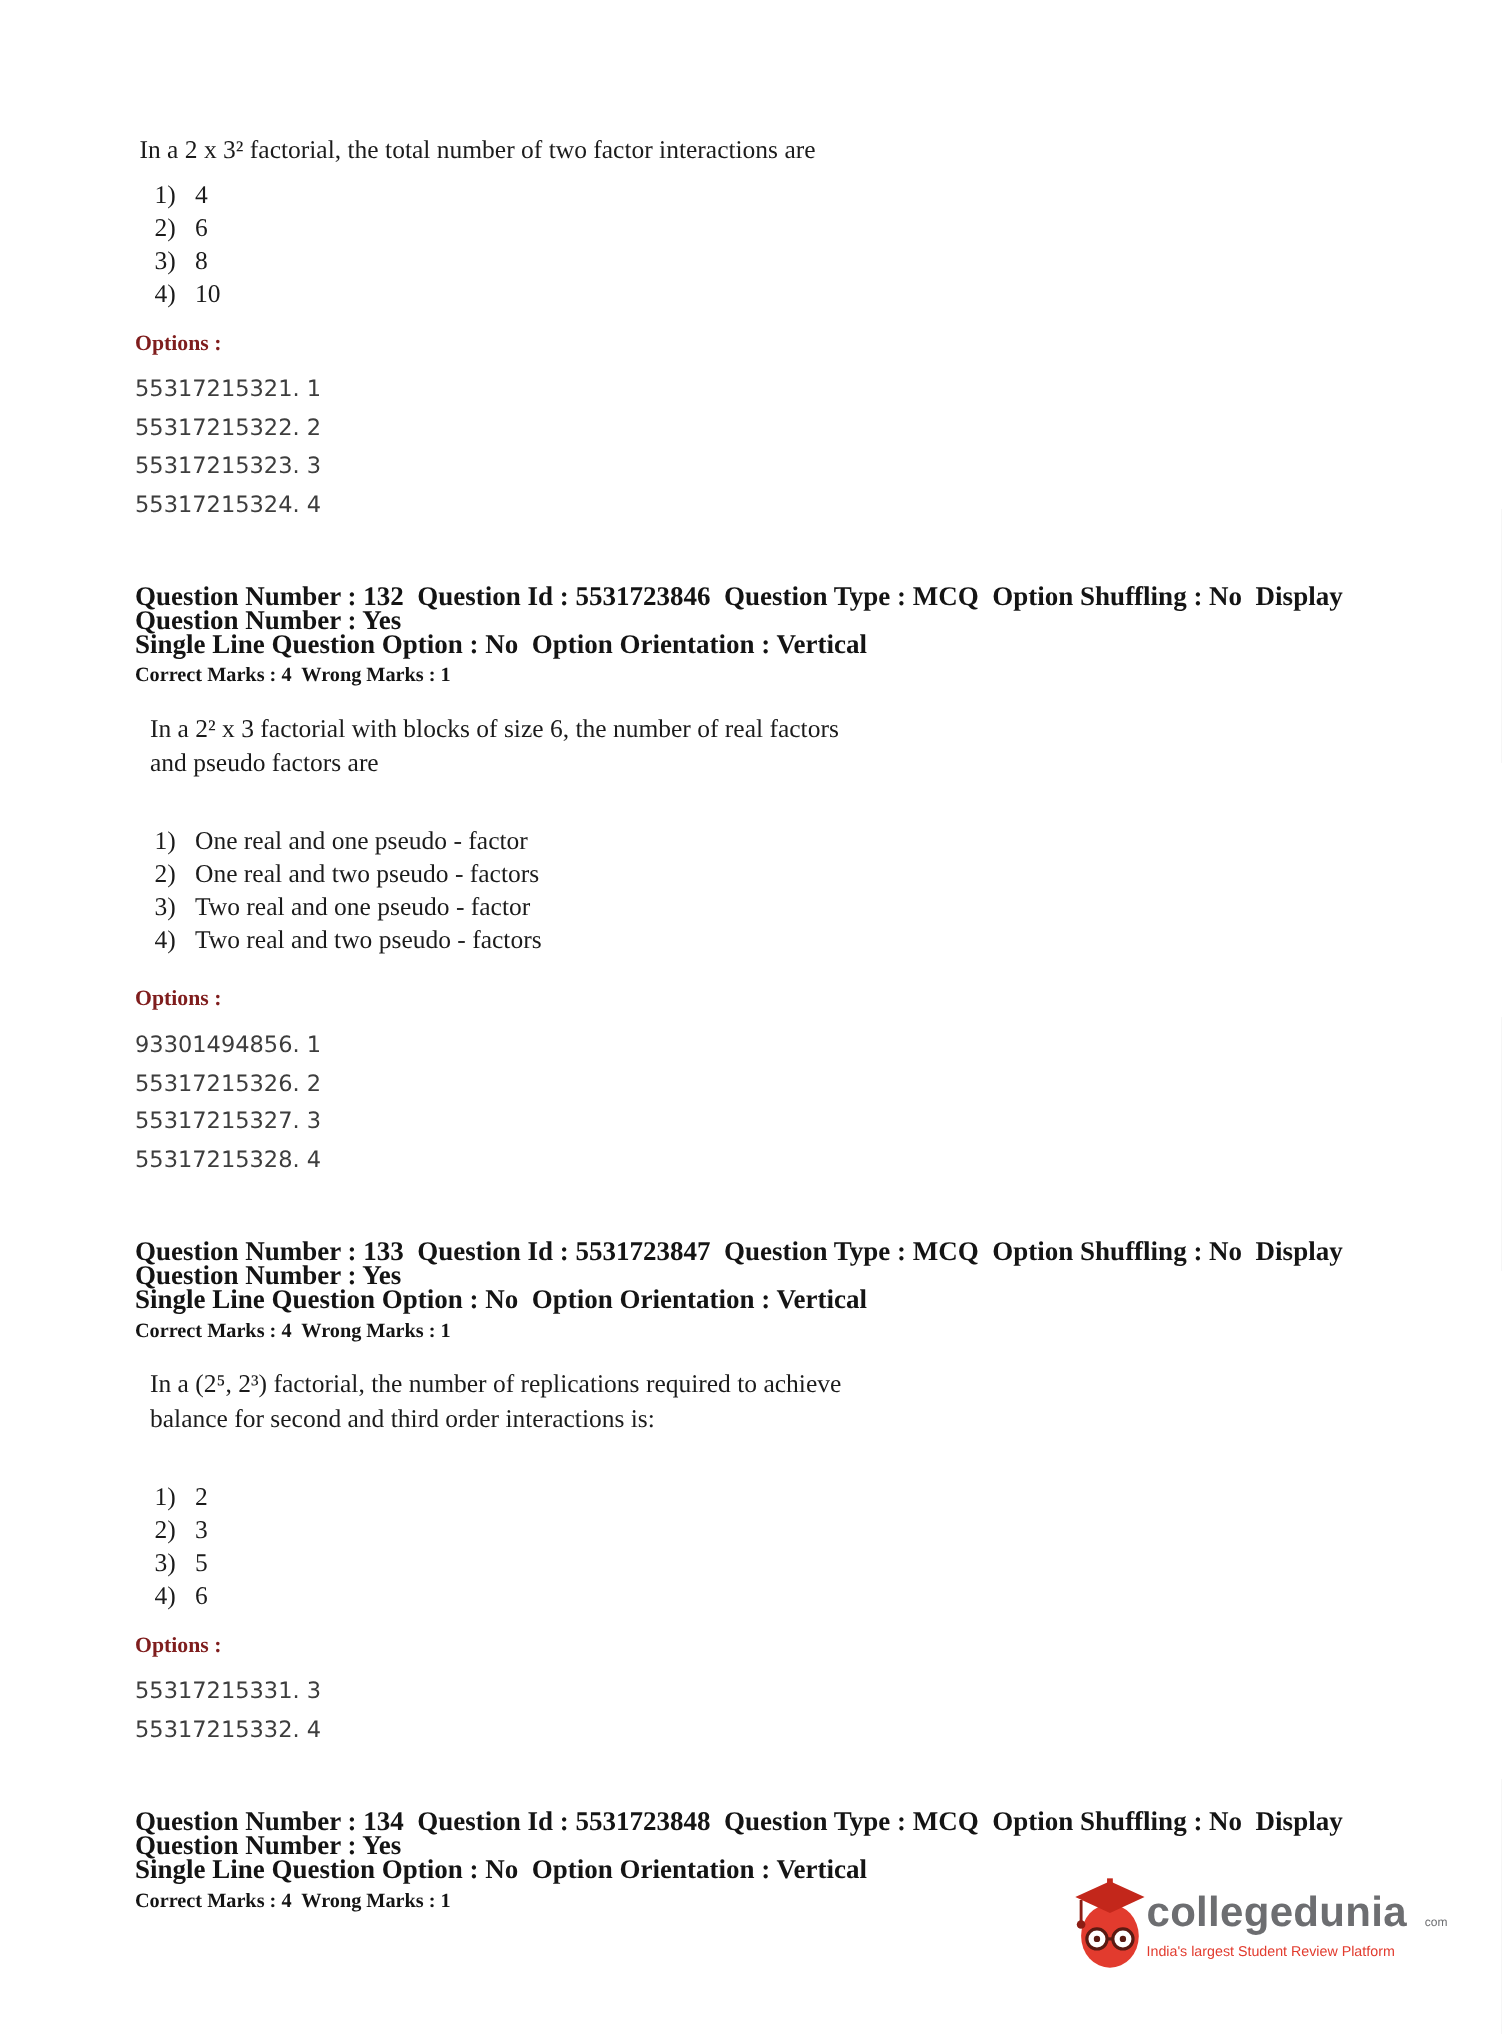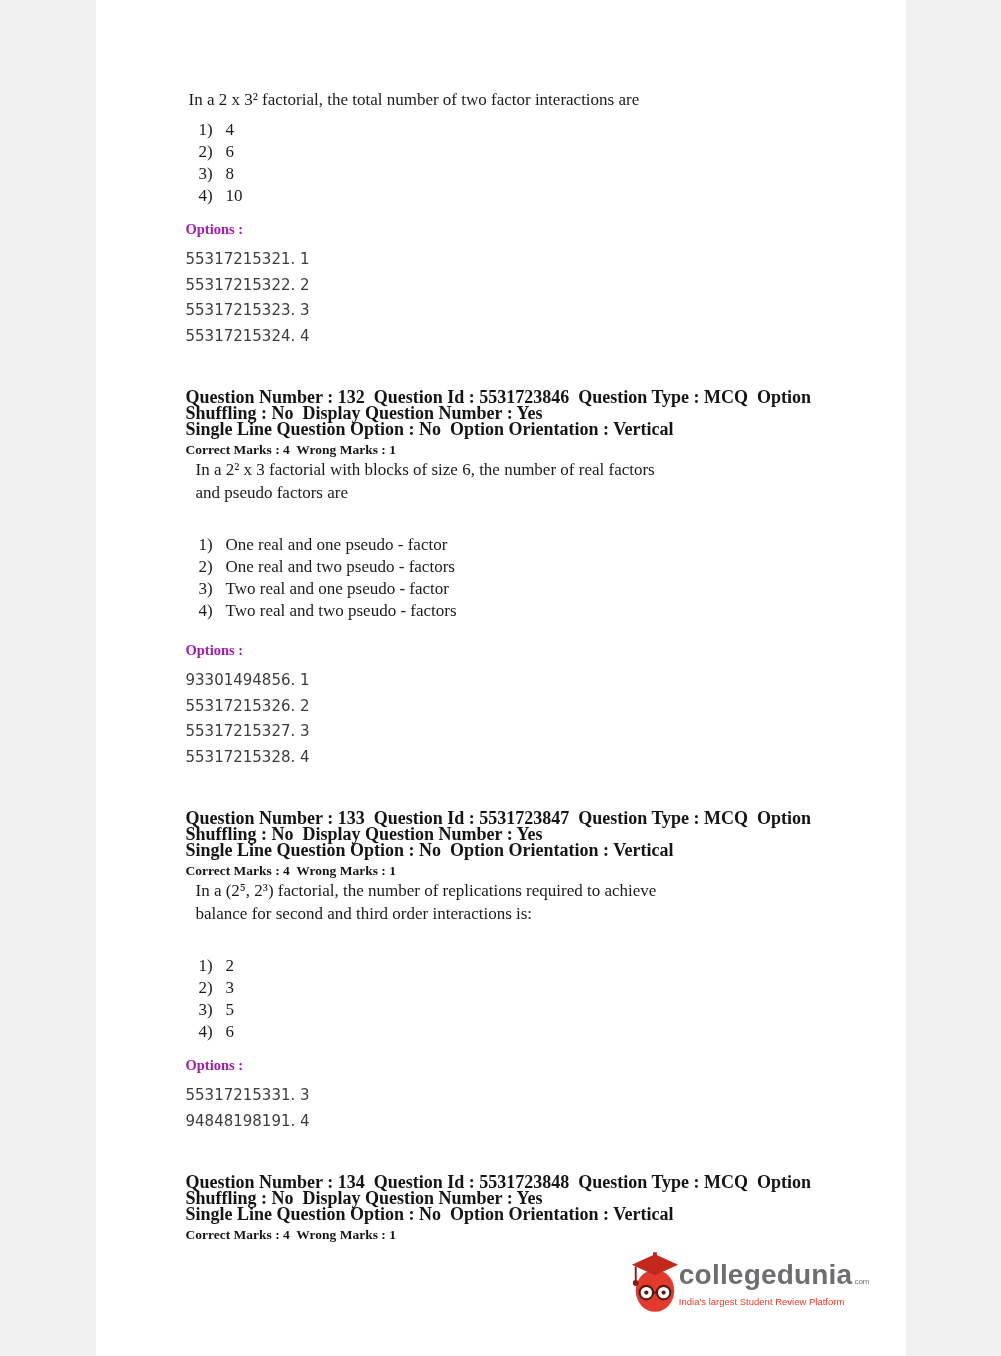--- a/index.html
+++ b/index.html
@@ -1,19 +1,19 @@
 <!DOCTYPE html>
 <html><head>
 <meta charset="utf-8">
 <style>
   * { margin: 0; padding: 0; box-sizing: border-box; }
   html, body { background: #f0f0f0; }
   body { font-family: "Liberation Serif", serif; color: #1b1b1b; }
   .page {
-    width: 810px;
+    width: 1001px;
     height: 1356px;
     margin: 0 auto;
     background: #ffffff;
     position: relative;
     padding: 88px 90px 0 90px;
     overflow: hidden;
   }
   .block { margin-bottom: 40px; }
   .meta-line {
     font-weight: bold;
@@ -26,40 +26,40 @@
     font-weight: bold;
     font-size: 13.5px;
     line-height: 16px;
     margin-top: 5px;
     white-space: pre-wrap;
     color: #141414;
   }
   .q-text {
     font-size: 17px;
     line-height: 23px;
-    margin-top: 0;
+    margin-top: 16px;
     padding-left: 10px;
     white-space: pre-wrap;
     max-width: 640px;
   }
   .q-text-top { margin-top: 0; padding-left: 3px; }
   .choices { margin-top: 30px; }
   .choices-tight { margin-top: 8px; }
   .choice {
     display: flex;
     font-size: 17px;
     line-height: 22px;
     padding-left: 13px;
   }
   .choice-num { min-width: 27px; }
   .options-label {
     font-weight: bold;
     font-size: 14.5px;
     margin-top: 20px;
-    color: #a21caf;
+    color: #7f1d1d;
   }
   .options-label-tight { margin-top: 14px; }
   .option-ids {
     margin-top: 9px;
     font-family: "DejaVu Sans", sans-serif;
     font-size: 15px;
     color: #3d3d3d;
   }
   .option-id { line-height: 25.5px; }
   .footer-logo {
@@ -74,21 +74,21 @@
   .brand-row { display: flex; align-items: baseline; }
   .brand-text {
     font-family: "Liberation Sans", sans-serif;
     font-weight: bold;
     font-size: 28px;
     letter-spacing: 0.2px;
   }
   .brand-suffix {
     font-family: "Liberation Sans", sans-serif;
     font-size: 8px;
-    margin-left: 2px;
+    margin-left: 12px;
   }
   .tagline {
     font-family: "Liberation Sans", sans-serif;
     font-size: 9.5px;
     margin-top: 5px;
   }
 </style>
 </head>
 <body>
 
@@ -176,21 +176,21 @@
         <span class="choice-text">5</span>
       </div>
       <div class="choice">
         <span class="choice-num">4)</span>
         <span class="choice-text">6</span>
       </div>
     </div>
     <div class="options-label options-label-tight">Options :</div>
     <div class="option-ids">
       <div class="option-id">55317215331. 3</div>
-      <div class="option-id">94848198191. 4</div>
+      <div class="option-id">55317215332. 4</div>
     </div>
   </section>
 
   <section class="block">
     <div class="meta-line">Question Number : 134  Question Id : 5531723848  Question Type : MCQ  Option Shuffling : No  Display Question Number : Yes</div>
     <div class="meta-line">Single Line Question Option : No  Option Orientation : Vertical</div>
     <div class="marks-line">Correct Marks : 4  Wrong Marks : 1</div>
   </section>
 
   <div class="footer-logo">

